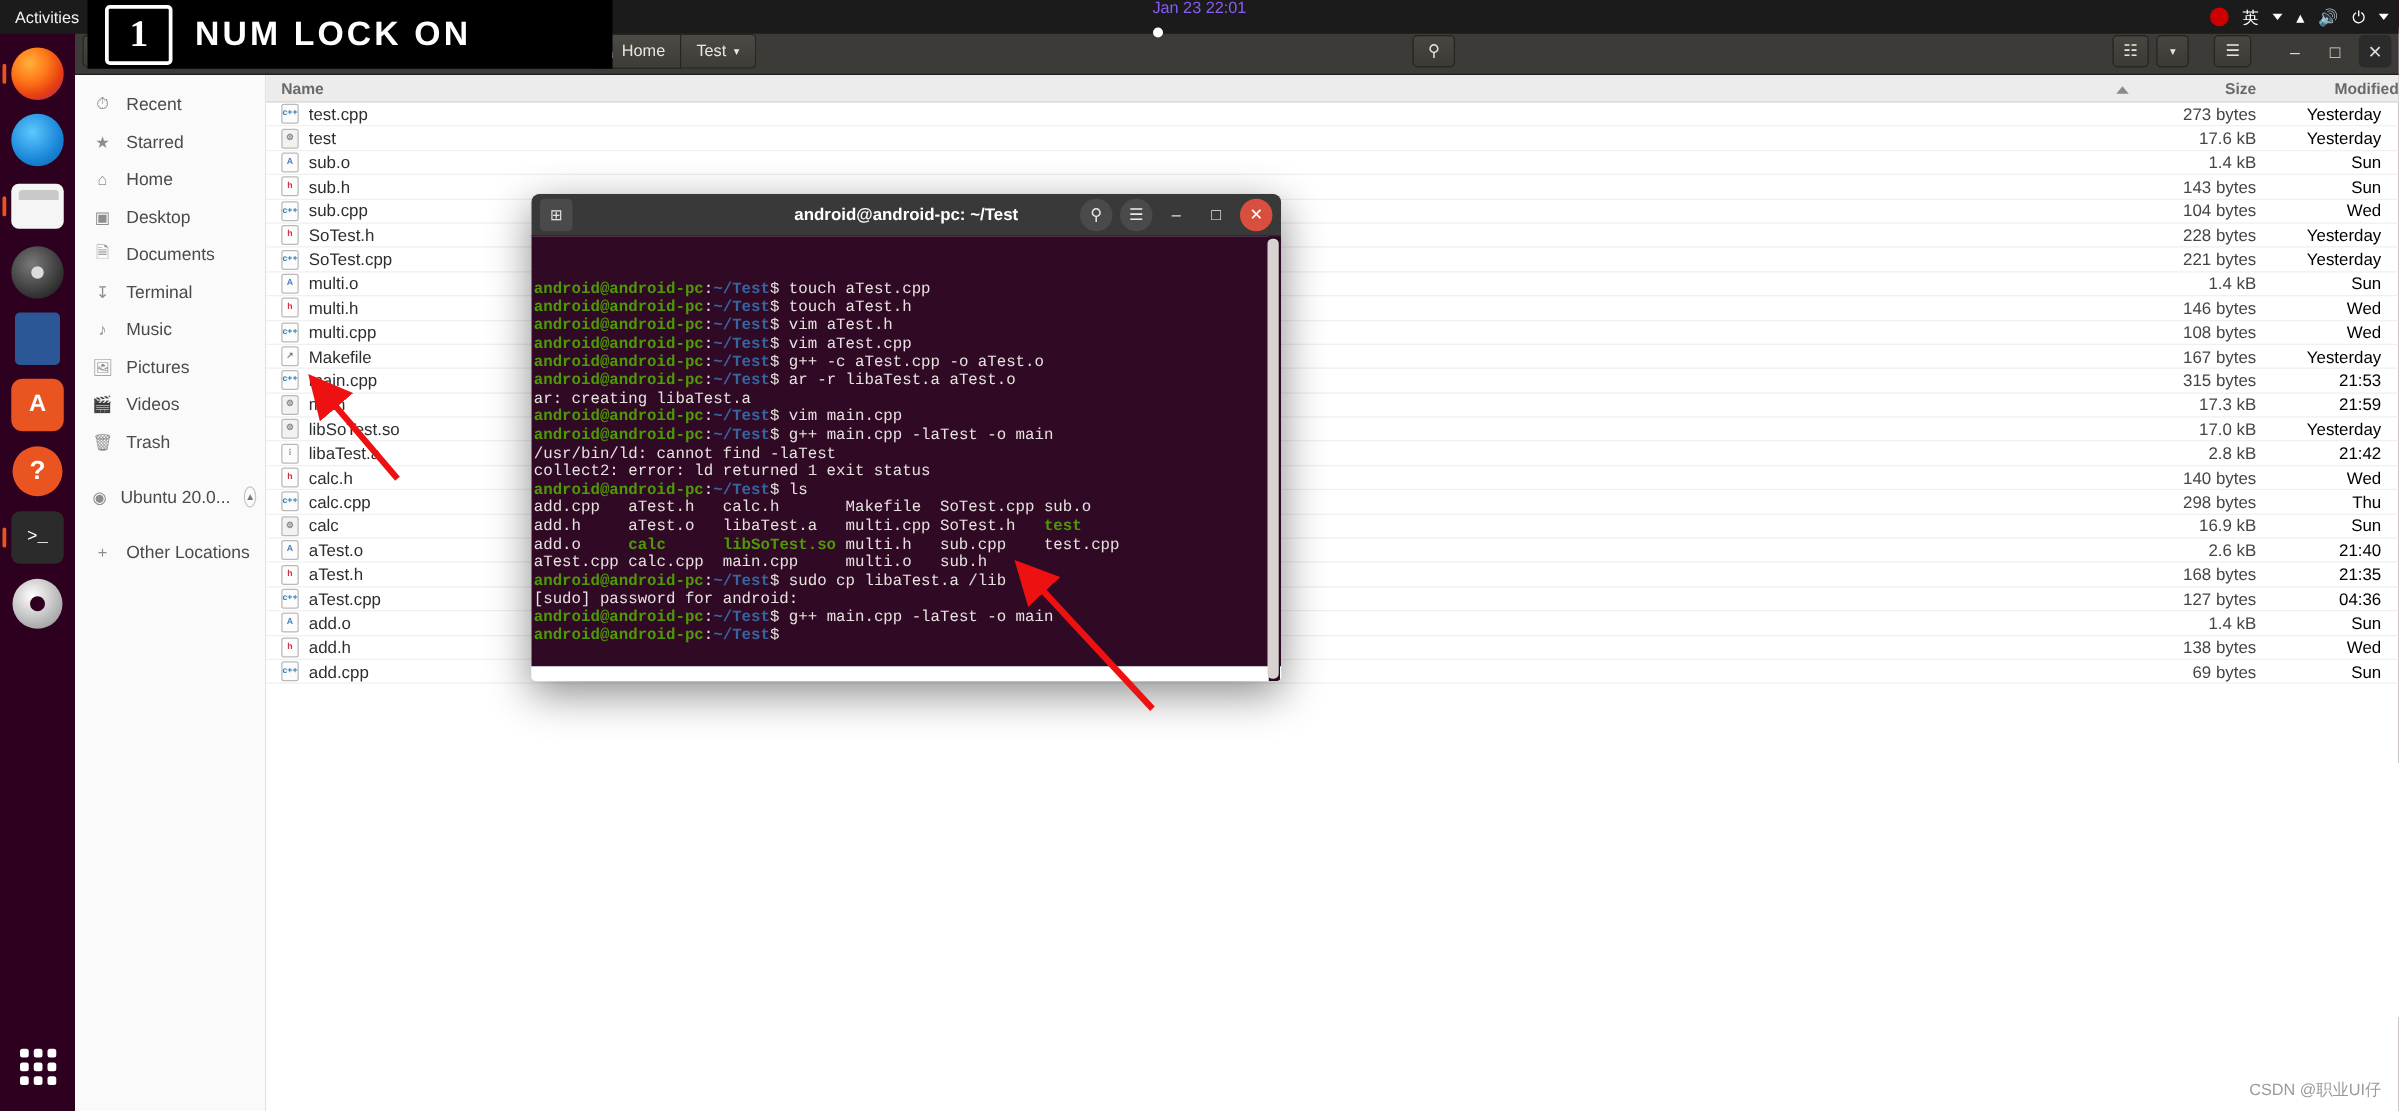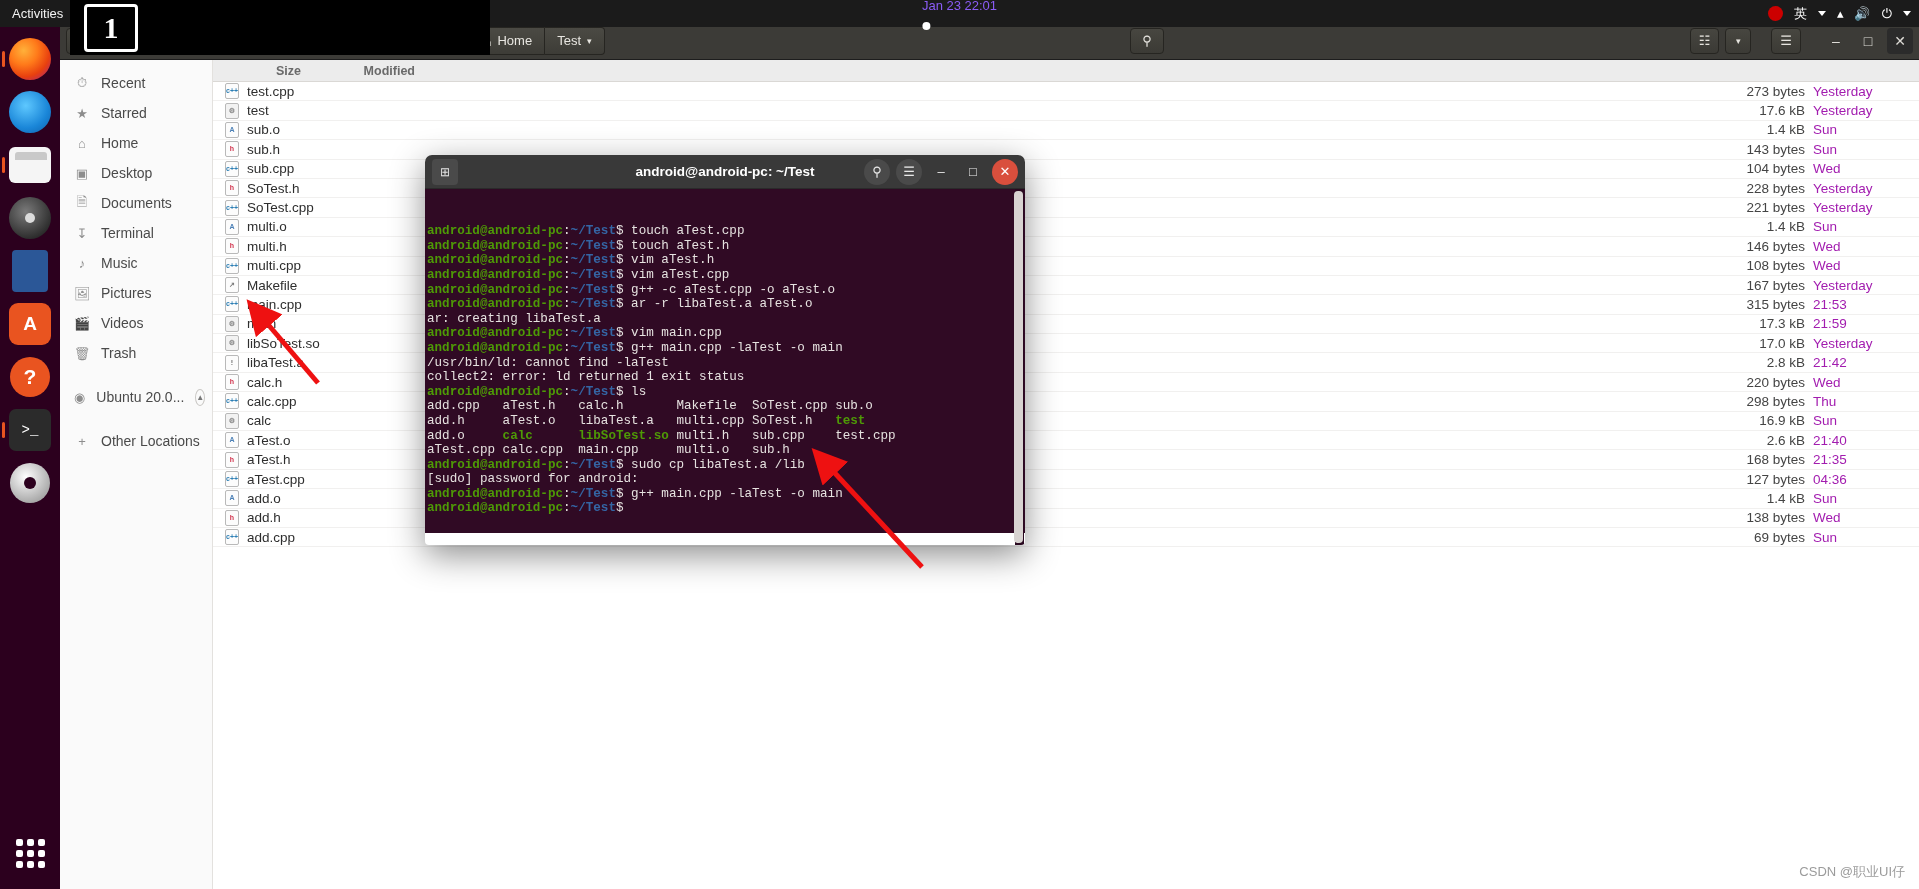--- a/index.html
+++ b/index.html
@@ -121,21 +121,21 @@
   .sort-arrow { position:absolute; right:14px; top:5px; width:0;height:0;
     border-left:5px solid transparent;border-right:5px solid transparent;border-bottom:6px solid #8a8a8a;}
   .col-size { width:96px; text-align:right; padding-right:8px;}
   .col-mod  { width:106px; text-align:right; }
   .frow {
     display:flex; align-items:center; height:19.4px; font-size:13.5px; color:#2e2e2e;
     border-bottom:1px solid #f1f0ef;
   }
   .frow .fname { flex:1 1 auto; display:flex; align-items:center; gap:8px; padding-left:12px;}
   .frow .fsize { width:96px; text-align:right; padding-right:8px; color:#444;}
-  .frow .fmod  { width:106px; padding-right:14px; color:#a21caf;}
+  .frow .fmod  { width:106px; text-align:right; padding-right:14px; color:#000000;}
   .ficon {
     width:14px;height:16px;border:1px solid #b9b9b9;border-radius:2px;background:#fcfcfc;
     font-size:7px; line-height:14px; text-align:center; color:#555; flex:0 0 auto;
     font-family:"Liberation Sans",sans-serif; font-weight:bold;
   }
   .ficon.cpp{ color:#2d7fb5; }
   .ficon.h  { color:#d0304a; }
   .ficon.exe{ color:#888; background:#f2f2f2; }
   .ficon.obj{ color:#4a7fb5; }
   .ficon.mk { color:#777; }
@@ -343,20 +343,24 @@
           <span class="eject">▲</span>
         </div>
         <div class="side-item sep">
           <span class="si-ic">+</span>
           <span>Other Locations</span>
         </div>
       </div>
 
       <div class="filearea">
         <div class="fa-head">
+          <div class="col-name">
+            <span>Name</span>
+            <span class="sort-arrow"></span>
+          </div>
           <div class="col-size"><span>Size</span></div>
           <div class="col-mod"><span>Modified</span></div>
         </div>
         <div id="file-rows">
             <div class="frow">
               <div class="fname">
                 <span class="ficon cpp">c++</span>
                 <span>test.cpp</span>
               </div>
               <div class="fsize">273 bytes</div>
@@ -472,21 +476,21 @@
                 <span>libaTest.a</span>
               </div>
               <div class="fsize">2.8 kB</div>
               <div class="fmod">21:42</div>
             </div>
             <div class="frow">
               <div class="fname">
                 <span class="ficon h">h</span>
                 <span>calc.h</span>
               </div>
-              <div class="fsize">220 bytes</div>
+              <div class="fsize">140 bytes</div>
               <div class="fmod">Wed</div>
             </div>
             <div class="frow">
               <div class="fname">
                 <span class="ficon cpp">c++</span>
                 <span>calc.cpp</span>
               </div>
               <div class="fsize">298 bytes</div>
               <div class="fmod">Thu</div>
             </div>
@@ -601,20 +605,21 @@
       <span class="sys-ic">🔊</span>
       <span class="sys-ic">⏻</span>
       <span class="tri-down"></span>
     </div>
   </div>
 
   <div class="osd">
     <div class="osd-icon">
         <span>1</span>
       </div>
+    <div class="osd-text">NUM LOCK ON</div>
   </div>
 
   <svg class="arrows" width="1919" height="889">
     <defs>
       <marker id="ah" markerWidth="7" markerHeight="7" refX="1" refY="3.5" orient="auto">
         <polygon points="0 0, 7 3.5, 0 7" fill="#ee1111"></polygon>
       </marker>
     </defs>
     <line x1="318" y1="383" x2="266" y2="322" stroke="#ee1111" stroke-width="5" marker-end="url(#ah)"></line>
     <line x1="922" y1="567" x2="832" y2="470" stroke="#ee1111" stroke-width="5" marker-end="url(#ah)"></line>

